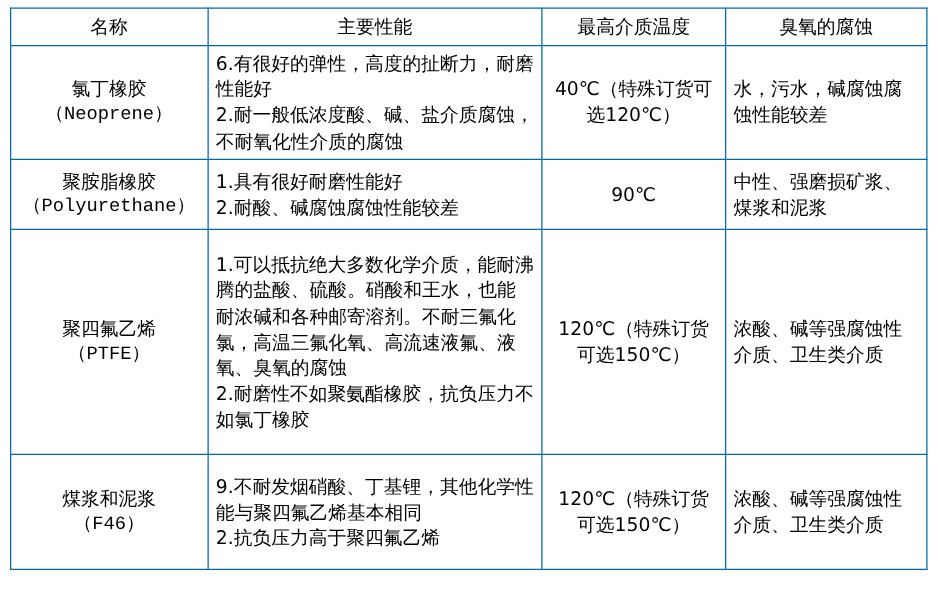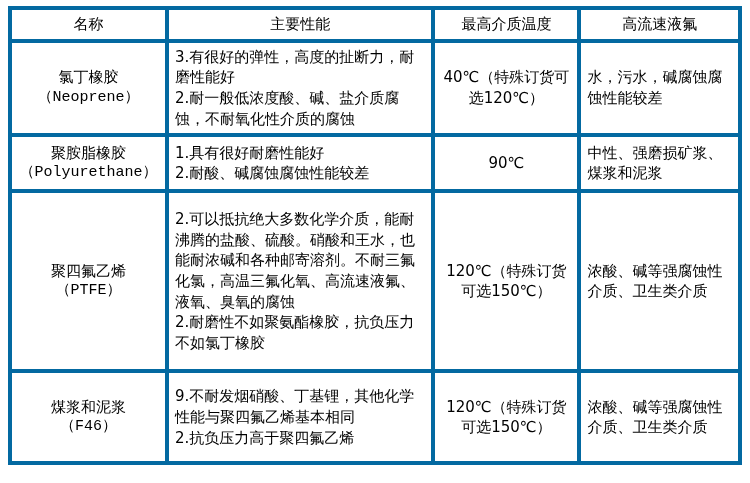--- a/index.html
+++ b/index.html
@@ -21,21 +21,21 @@
     padding: 6px 8px 4px 8px;
     background: #ffffff;
   }
   table.spec {
     width: 100%;
     border-collapse: collapse;
     table-layout: fixed;
     background: #ffffff;
   }
   table.spec td, table.spec th {
-    border: 4px solid #0369a1;
+    border: 1px solid #0369a1;
     vertical-align: middle;
     padding: 4px 6px;
     font-weight: normal;
     font-size: 15px;
     line-height: 1.38;
   }
   thead th {
     text-align: center;
     font-size: 16px;
     padding: 7px 4px;
@@ -89,32 +89,32 @@
       <col class="col-name">
       <col class="col-perf">
       <col class="col-temp">
       <col class="col-scope">
     </colgroup>
     <thead>
       <tr>
         <th>名称</th>
         <th>主要性能</th>
         <th>最高介质温度</th>
-        <th>高流速液氟</th>
+        <th>臭氧的腐蚀</th>
       </tr>
     </thead>
     <tbody>
 
       <tr class="r-tall-1">
         <td class="cell-name">
           <span>氯丁橡胶</span>
           <span class="en">（Neoprene）</span>
         </td>
         <td class="cell-perf">
-          <span class="ln">3.有很好的弹性，高度的扯断力，耐磨性能好</span>
+          <span class="ln">6.有很好的弹性，高度的扯断力，耐磨性能好</span>
           <span class="ln">2.耐一般低浓度酸、碱、盐介质腐蚀，不耐氧化性介质的腐蚀</span>
         </td>
         <td class="cell-temp">40℃（特殊订货可选120℃）</td>
         <td class="cell-scope">水，污水，碱腐蚀腐蚀性能较差</td>
       </tr>
 
       <tr class="r-tall-2">
         <td class="cell-name">
           <span>聚胺脂橡胶</span>
           <span class="en">（Polyurethane）</span>
@@ -126,21 +126,21 @@
         <td class="cell-temp">90℃</td>
         <td class="cell-scope">中性、强磨损矿浆、煤浆和泥浆</td>
       </tr>
 
       <tr class="r-tall-3">
         <td class="cell-name">
           <span>聚四氟乙烯</span>
           <span class="en">（PTFE）</span>
         </td>
         <td class="cell-perf">
-          <span class="ln">2.可以抵抗绝大多数化学介质，能耐沸腾的盐酸、硫酸。硝酸和王水，也能耐浓碱和各种邮寄溶剂。不耐三氟化氯，高温三氟化氧、高流速液氟、液氧、臭氧的腐蚀</span>
+          <span class="ln">1.可以抵抗绝大多数化学介质，能耐沸腾的盐酸、硫酸。硝酸和王水，也能耐浓碱和各种邮寄溶剂。不耐三氟化氯，高温三氟化氧、高流速液氟、液氧、臭氧的腐蚀</span>
           <span class="ln">2.耐磨性不如聚氨酯橡胶，抗负压力不如氯丁橡胶</span>
         </td>
         <td class="cell-temp">120℃（特殊订货可选150℃）</td>
         <td class="cell-scope">浓酸、碱等强腐蚀性介质、卫生类介质</td>
       </tr>
 
       <tr class="r-tall-4">
         <td class="cell-name">
           <span>煤浆和泥浆</span>
           <span class="en">（F46）</span>

